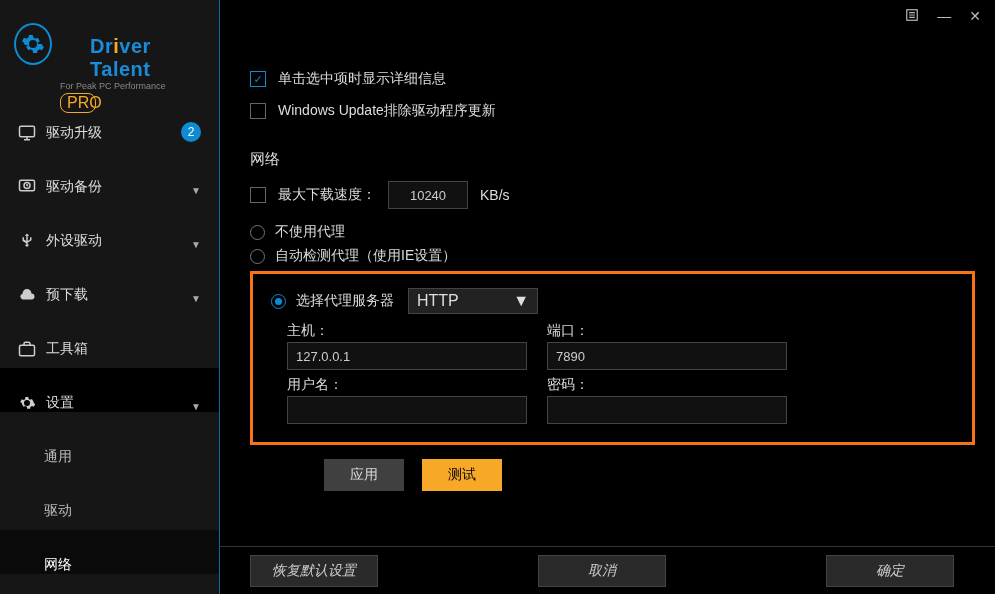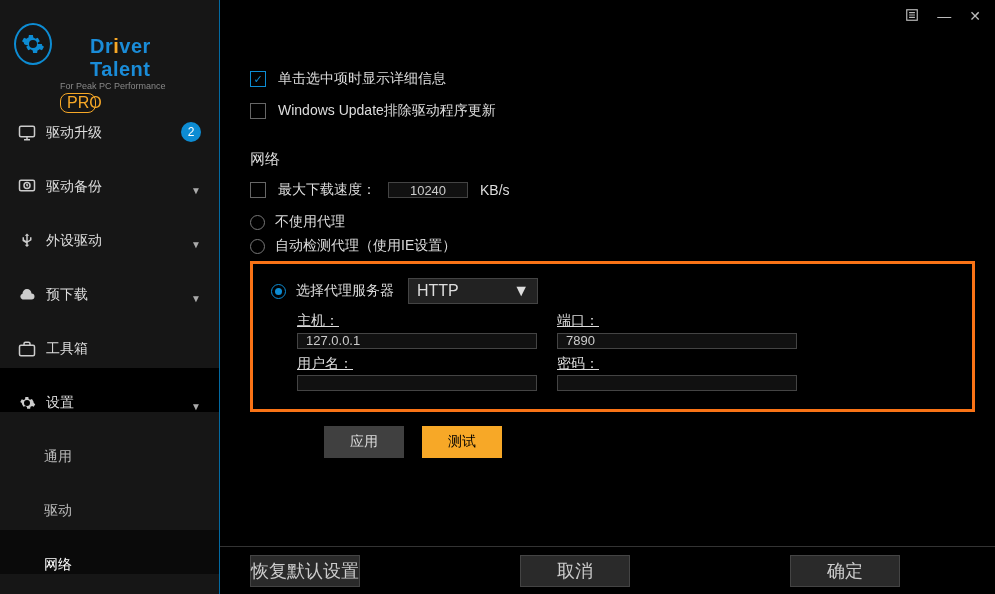--- a/index.html
+++ b/index.html
@@ -88,60 +88,59 @@
 .radio {
   width:15px; height:15px; border:1px solid #777; border-radius:50%;
   display:flex; align-items:center; justify-content:center;
 }
 .radio.checked { border-color:#0d8cd3; }
 .radio.checked::after {
   content:""; width:7px; height:7px; background:#0d8cd3; border-radius:50%;
 }
 .text-input {
   background:#111; border:1px solid #444; color:#ccc;
-  height:16px; padding:0 8px; font-size:13px;
+  height:28px; padding:0 8px; font-size:13px;
 }
 .speed-input { width:80px; text-align:center; }
 .select-box {
   background:#222; border:1px solid #444; color:#ddd;
   height:26px; width:130px; display:flex; align-items:center;
   justify-content:space-between; padding:0 8px; font-size:16px;
   margin-left:4px;
 }
 .red-box {
   border:3px solid #f97316;
   padding:8px 18px 18px;
   margin-top:0;
 }
 .proxy-grid {
   display:grid;
   grid-template-columns: 240px 240px;
   column-gap: 20px;
   row-gap: 6px;
   margin-top: 8px;
-  margin-left: 26px;
-  text-decoration: underline;
+  margin-left: 16px;
 }
 .proxy-grid .label { color:#ddd; margin-bottom:2px; }
 .proxy-grid input { width:100%; }
 .btn-row { margin:14px 0 0 74px; display:flex; gap:18px; }
 .btn {
   background:#404040; color:#ddd; border:none;
   width:80px; height:32px; cursor:pointer; font-size:14px;
 }
 .btn.primary { background:#f7a827; color:#000; }
 .bottom-bar {
   position:absolute; bottom:0; left:220px; right:0;
   height:48px; border-top:1px solid #333;
   display:flex; align-items:center; gap:160px;
   padding-left:30px;
 }
 .bottom-bar .btn2 {
   background:#2a2a2a; border:1px solid #444; color:#ccc;
-  width:110px; height:32px; cursor:pointer; font-size:18px;
+  width:128px; height:32px; cursor:pointer; font-size:14px;font-style:italic;
 }
 </style>
 </head>
 <body>
 
 <div class="sidebar">
   <div class="logo-area">
     <div class="logo-gear">
       <svg width="24" height="24" viewBox="0 0 24 24" fill="#0d8cd3">
           <path d="M12 8a4 4 0 100 8 4 4 0 000-8zm9 4a7 7 0 01-.1 1.2l2.1 1.6-2 3.4-2.5-1a7 7 0 01-2 1.2l-.4 2.6h-4l-.4-2.6a7 7 0 01-2-1.2l-2.5 1-2-3.4 2.1-1.6A7 7 0 013 12a7 7 0 01.1-1.2L1 9.2l2-3.4 2.5 1a7 7 0 012-1.2L7.9 3h4l.4 2.6a7 7 0 012 1.2l2.5-1 2 3.4-2.1 1.6c.1.4.1.8.1 1.2z"></path>

